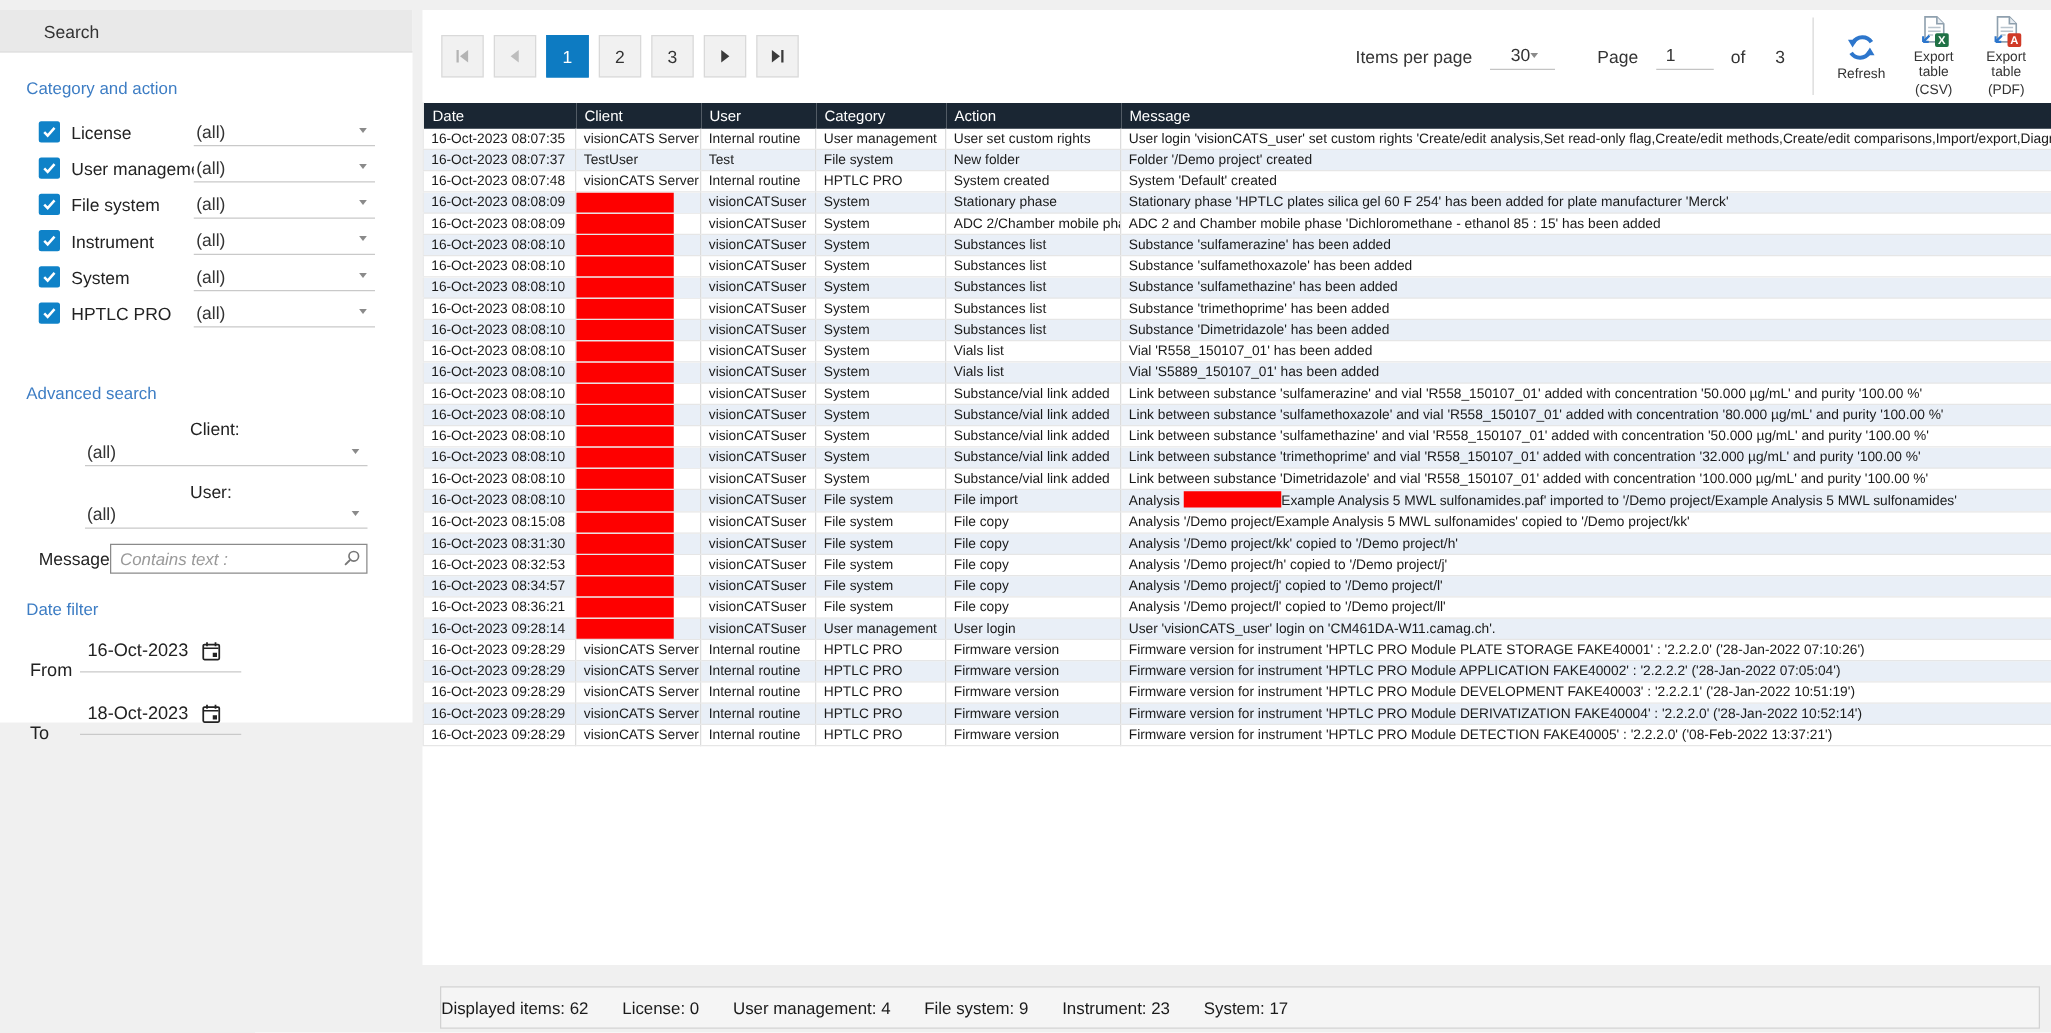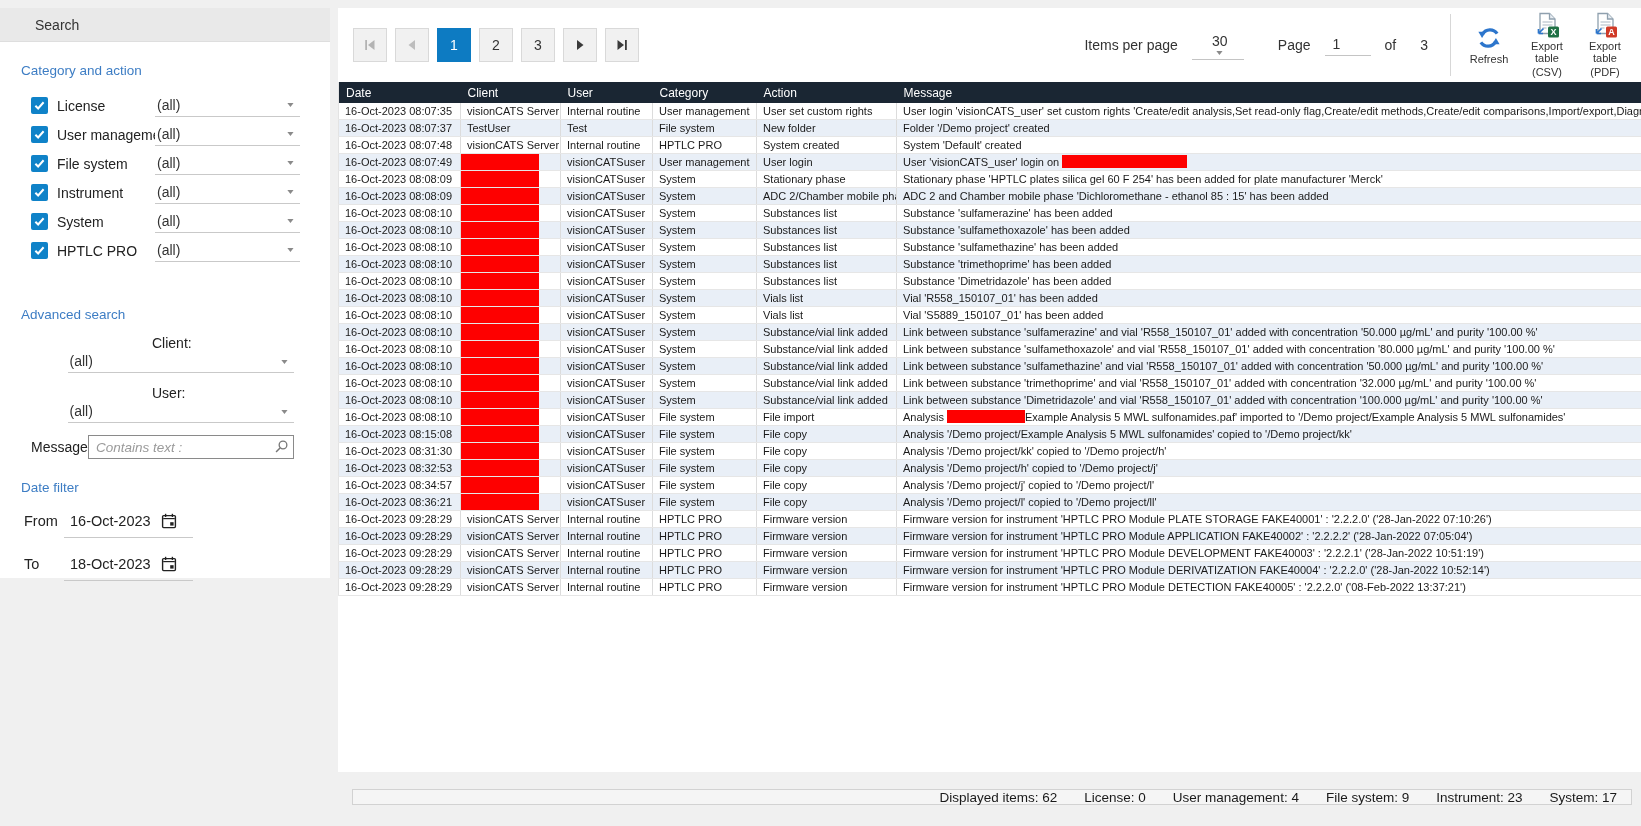--- a/index.html
+++ b/index.html
@@ -27,57 +27,57 @@
   .adv-label{width:57px;font-size:14px;color:#222;flex:0 0 auto;}
   .adv-field{width:218px;border-bottom:1px solid #c9c9c9;display:flex;justify-content:space-between;
     align-items:center;font-size:14px;color:#333;padding:2px 6px 3px 2px;}
   .msg-row{display:flex;align-items:center;margin:2px 0 0 31px;}
   .msg-input-wrap{position:relative;width:206px;}
   .msg-input{width:100%;height:24px;border:1px solid #8a8a8a;box-sizing:border-box;
     font-family:"Liberation Sans",sans-serif;font-size:13.5px;padding:0 24px 0 7px;color:#333;}
   .msg-input::placeholder{font-style:italic;color:#9a9a9a;}
   .msg-search-ico{position:absolute;right:5px;top:4px;}
   .date-row{display:flex;align-items:flex-start;margin:16px 0 0 24px;font-size:14.5px;color:#222;}
-  .date-label{width:40px;padding-top:2px;flex:0 0 auto;}
+  .date-label{width:40px;padding-top:2px;flex:0 0 auto;margin-top:16px;}
   .date-field{display:flex;align-items:center;gap:10px;border-bottom:1px solid #c9c9c9;
     padding:2px 16px 8px 6px;}
   
   .main{position:absolute;left:338px;top:8px;width:1303px;height:764px;background:#fff;}
   .toolbar{position:relative;height:74px;}
   .pager{position:absolute;left:15px;top:20px;display:flex;}
   .pg-btn{width:34px;height:34px;background:#f1f1f1;border:1px solid #d9d9d9;box-sizing:border-box;
     display:flex;align-items:center;justify-content:center;font-size:14px;color:#333;margin-right:8px;cursor:default;}
   .pg-btn.active{background:#0d7bc2;border-color:#0d7bc2;color:#fff;}
   #page-numbers{display:flex;}
   .right-cluster{position:absolute;right:8px;top:5px;height:64px;display:flex;align-items:center;}
   .ipp-label,.page-label{font-size:14px;color:#333;}
   .ipp-field{width:44px;border-bottom:1px solid #c4c4c4;display:flex;justify-content:center;
-    align-items:center;font-size:14px;color:#333;margin:0 34px 0 14px;padding:2px 2px 3px 6px;flex-direction:column;}
+    align-items:center;font-size:14px;color:#333;margin:0 34px 0 14px;padding:2px 2px 3px 6px;}
   .page-input{width:36px;border-bottom:1px solid #c4c4c4;font-size:14px;color:#333;
     margin:0 14px 0 14px;padding:2px 2px 3px 8px;}
   .of-wrap{font-size:14px;color:#333;display:flex;gap:24px;margin-right:22px;}
   .tool-sep{width:1px;height:62px;background:#d7d7d7;margin:0 8px 0 0;}
   .tool-btn{width:56px;text-align:center;font-size:11px;color:#333;line-height:12px;
     display:flex;flex-direction:column;align-items:center;gap:2px;margin-left:2px;cursor:default;}
   
   table.log{width:100%;border-collapse:collapse;table-layout:fixed;font-size:11px;border-left:1px solid #e3e3e3;}
   table.log th{background:#1a2633;color:#fff;font-weight:normal;font-size:12px;height:21px;
     padding:0 0 0 7px;text-align:left;white-space:nowrap;overflow:hidden;}
   table.log td{padding:1px 6px;border-bottom:1px solid #e6e6e6;border-right:1px solid #dcdcdc;
     color:#1a1a1a;vertical-align:top;line-height:14px;white-space:nowrap;overflow:hidden;}
   table.log td:last-child{border-right:none;}
   table.log tbody tr:nth-child(even) td{background:#e9eff7;}
   td.c-msg{white-space:normal;word-break:break-word;}
   td.redacted{position:relative;padding:0;}
   .redbar{position:absolute;left:0;top:0;bottom:-1px;width:78px;background:#fe0000;}
   .red-inline{display:inline-block;background:#fe0000;height:13px;vertical-align:-2px;}
   
-  .statusbar{position:absolute;left:352px;right:9px;top:789px;height:16px;background:#f5f5f5;
+  .statusbar{position:absolute;left:352px;right:9px;top:789px;height:34px;background:#f5f5f5;
     border:1px solid #d2d2d2;box-sizing:border-box;display:flex;align-items:center;
-    justify-content:flex-end;gap:27px;padding-right:14px;font-size:13.5px;color:#1a1a1a;}
+    gap:27px;padding-right:14px;font-size:13.5px;color:#1a1a1a;}
   svg{display:block;}
 </style>
 </head>
 <body>
 
 <div class="sidebar">
   <div class="sidebar-header">
     <span>Search</span>
   </div>
 
@@ -360,30 +360,20 @@
         </tr>
         <tr>
           <td class="c-date">16-Oct-2023 08:07:48</td>
           <td class="c-client">visionCATS Server</td>
           <td class="c-user">Internal routine</td>
           <td class="c-cat">HPTLC PRO</td>
           <td class="c-act">System created</td>
           <td class="c-msg">System 'Default' created</td>
         </tr>
         <tr>
-          <td class="c-date">16-Oct-2023 08:07:49</td>
-          <td class="c-client redacted">
-            <div class="redbar"></div>
-          </td>
-          <td class="c-user">visionCATSuser</td>
-          <td class="c-cat">User management</td>
-          <td class="c-act">User login</td>
-          <td class="c-msg">User 'visionCATS_user' login on <span class="red-inline" style="width: 125px;"></span></td>
-        </tr>
-        <tr>
           <td class="c-date">16-Oct-2023 08:08:09</td>
           <td class="c-client redacted">
             <div class="redbar"></div>
           </td>
           <td class="c-user">visionCATSuser</td>
           <td class="c-cat">System</td>
           <td class="c-act">Stationary phase</td>
           <td class="c-msg">Stationary phase 'HPTLC plates silica gel 60 F 254' has been added for plate manufacturer 'Merck'</td>
         </tr>
         <tr>
@@ -568,20 +558,30 @@
         </tr>
         <tr>
           <td class="c-date">16-Oct-2023 08:36:21</td>
           <td class="c-client redacted">
             <div class="redbar"></div>
           </td>
           <td class="c-user">visionCATSuser</td>
           <td class="c-cat">File system</td>
           <td class="c-act">File copy</td>
           <td class="c-msg">Analysis '/Demo project/l' copied to '/Demo project/ll'</td>
+        </tr>
+        <tr>
+          <td class="c-date">16-Oct-2023 09:28:14</td>
+          <td class="c-client redacted">
+            <div class="redbar"></div>
+          </td>
+          <td class="c-user">visionCATSuser</td>
+          <td class="c-cat">User management</td>
+          <td class="c-act">User login</td>
+          <td class="c-msg">User 'visionCATS_user' login on 'CM461DA-W11.camag.ch'.</td>
         </tr>
         <tr>
           <td class="c-date">16-Oct-2023 09:28:29</td>
           <td class="c-client">visionCATS Server</td>
           <td class="c-user">Internal routine</td>
           <td class="c-cat">HPTLC PRO</td>
           <td class="c-act">Firmware version</td>
           <td class="c-msg">Firmware version for instrument 'HPTLC PRO Module PLATE STORAGE FAKE40001' : '2.2.2.0' ('28-Jan-2022 07:10:26')</td>
         </tr>
         <tr>

